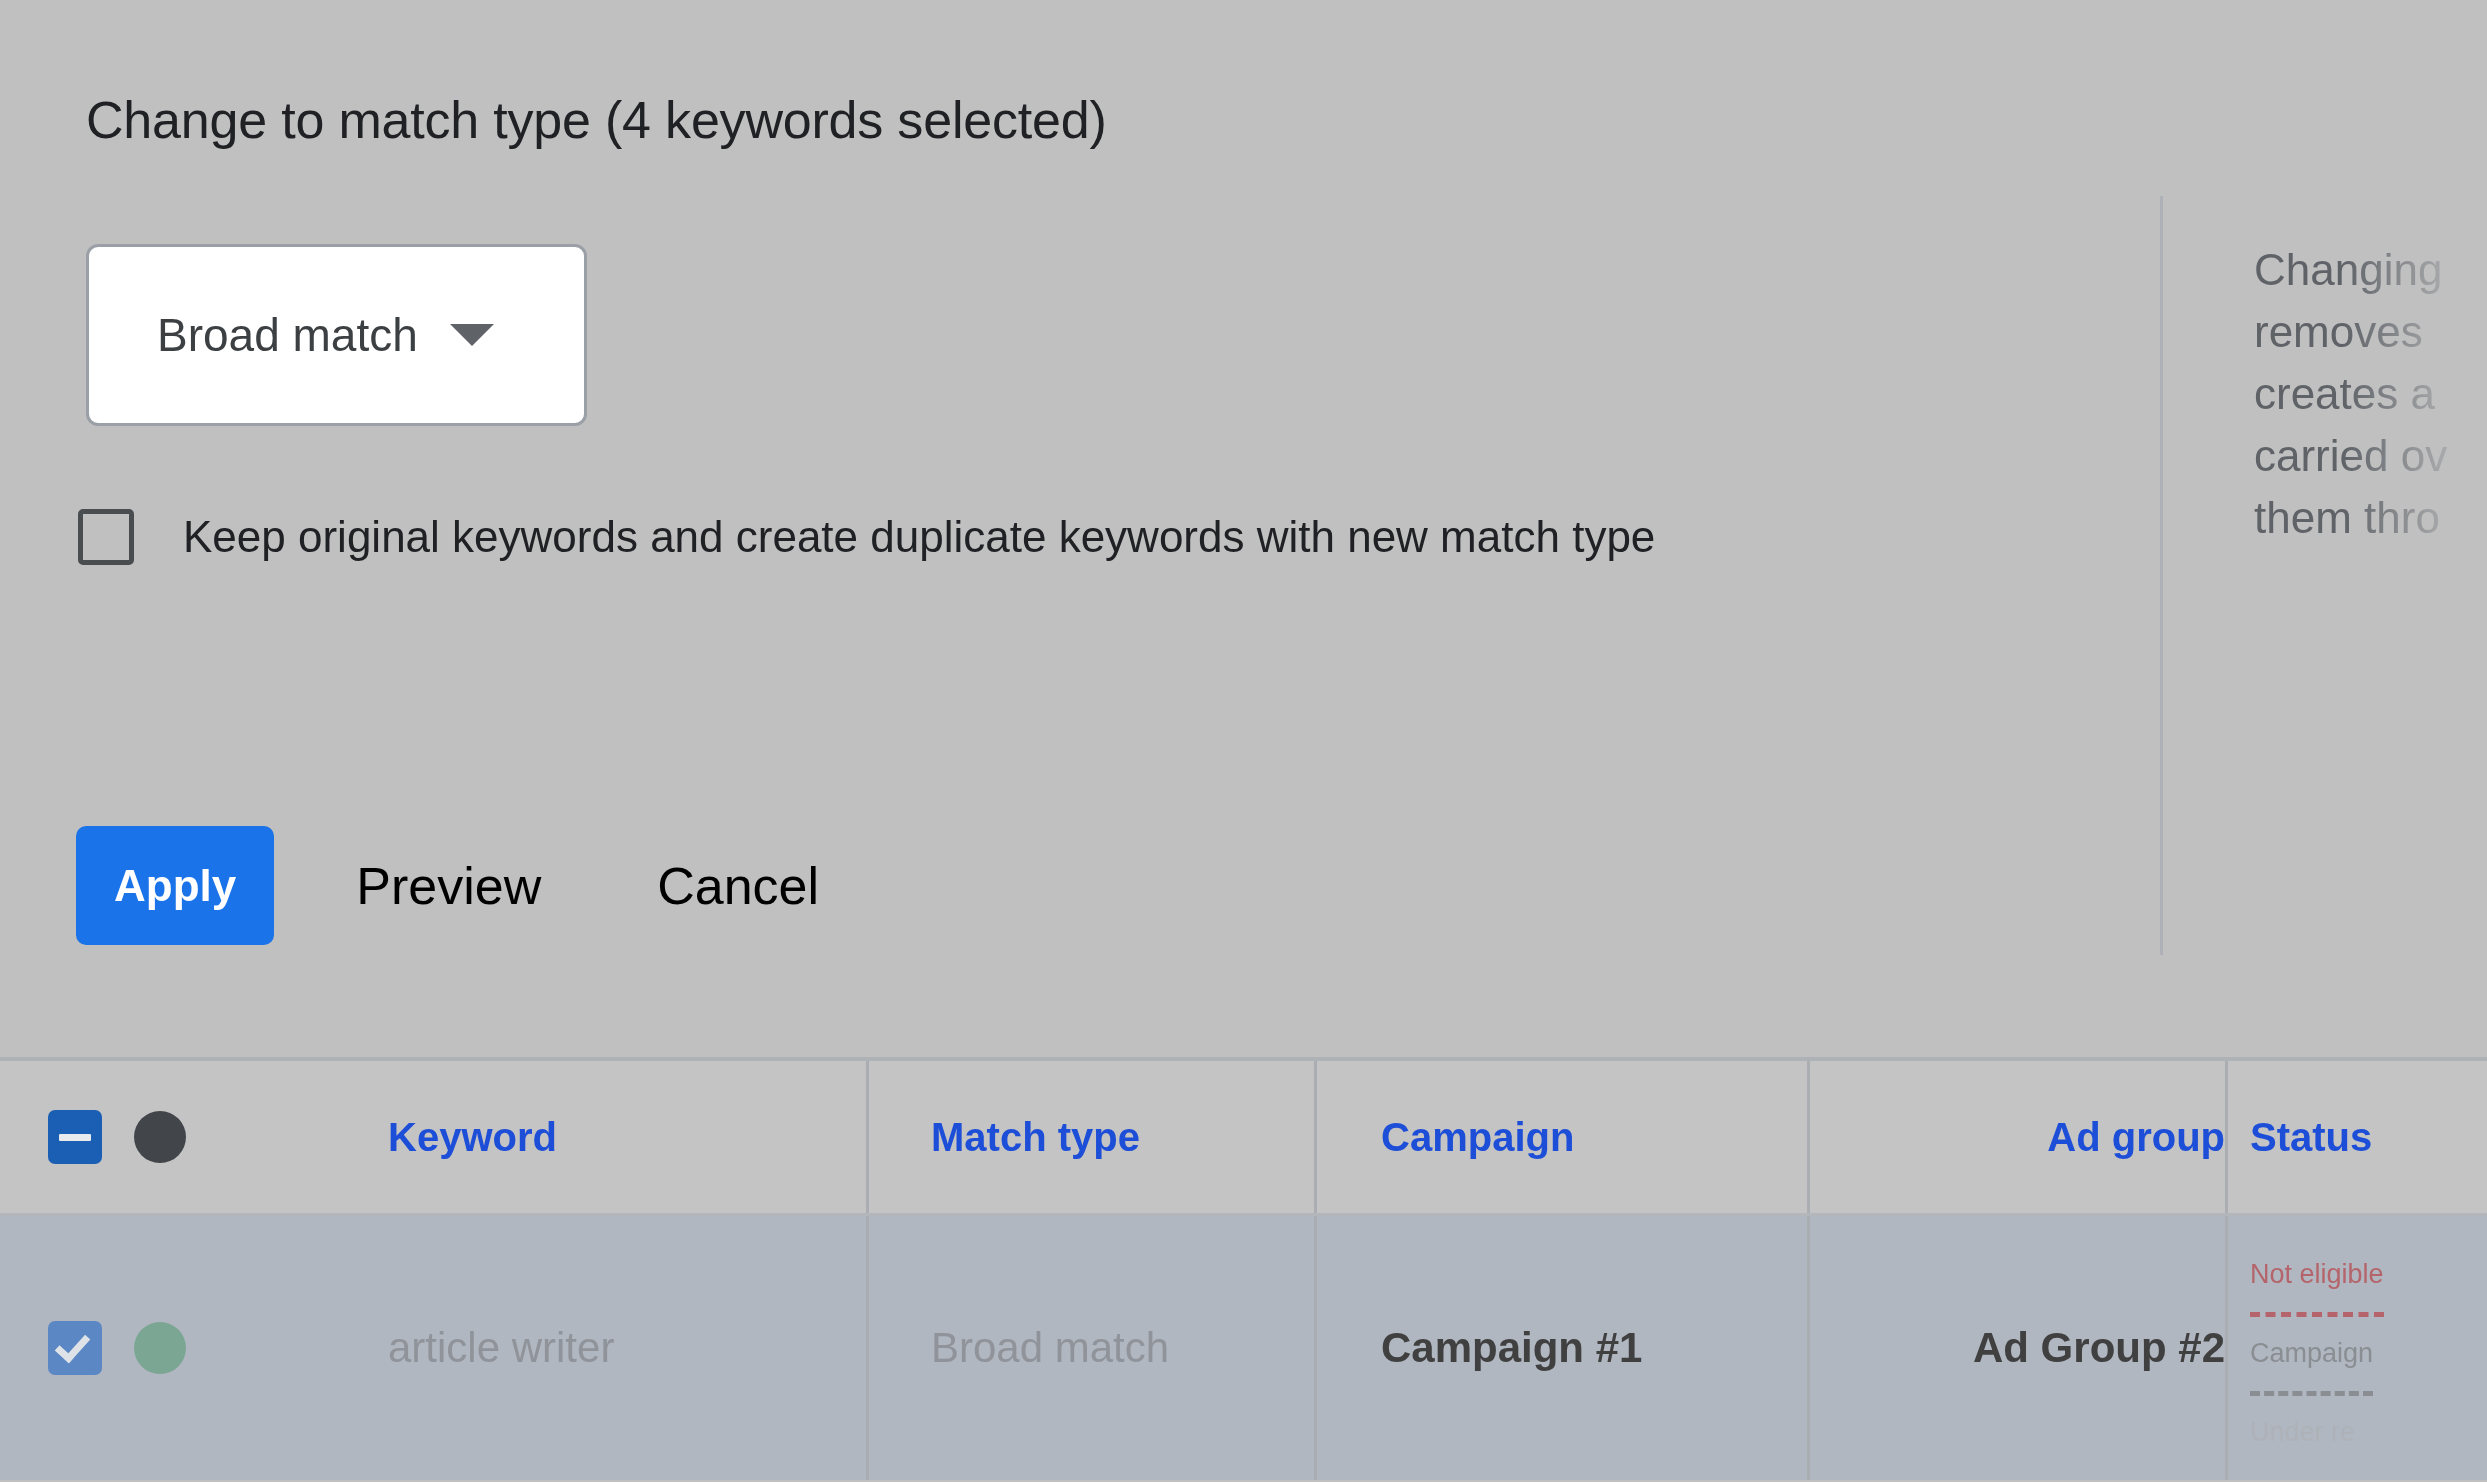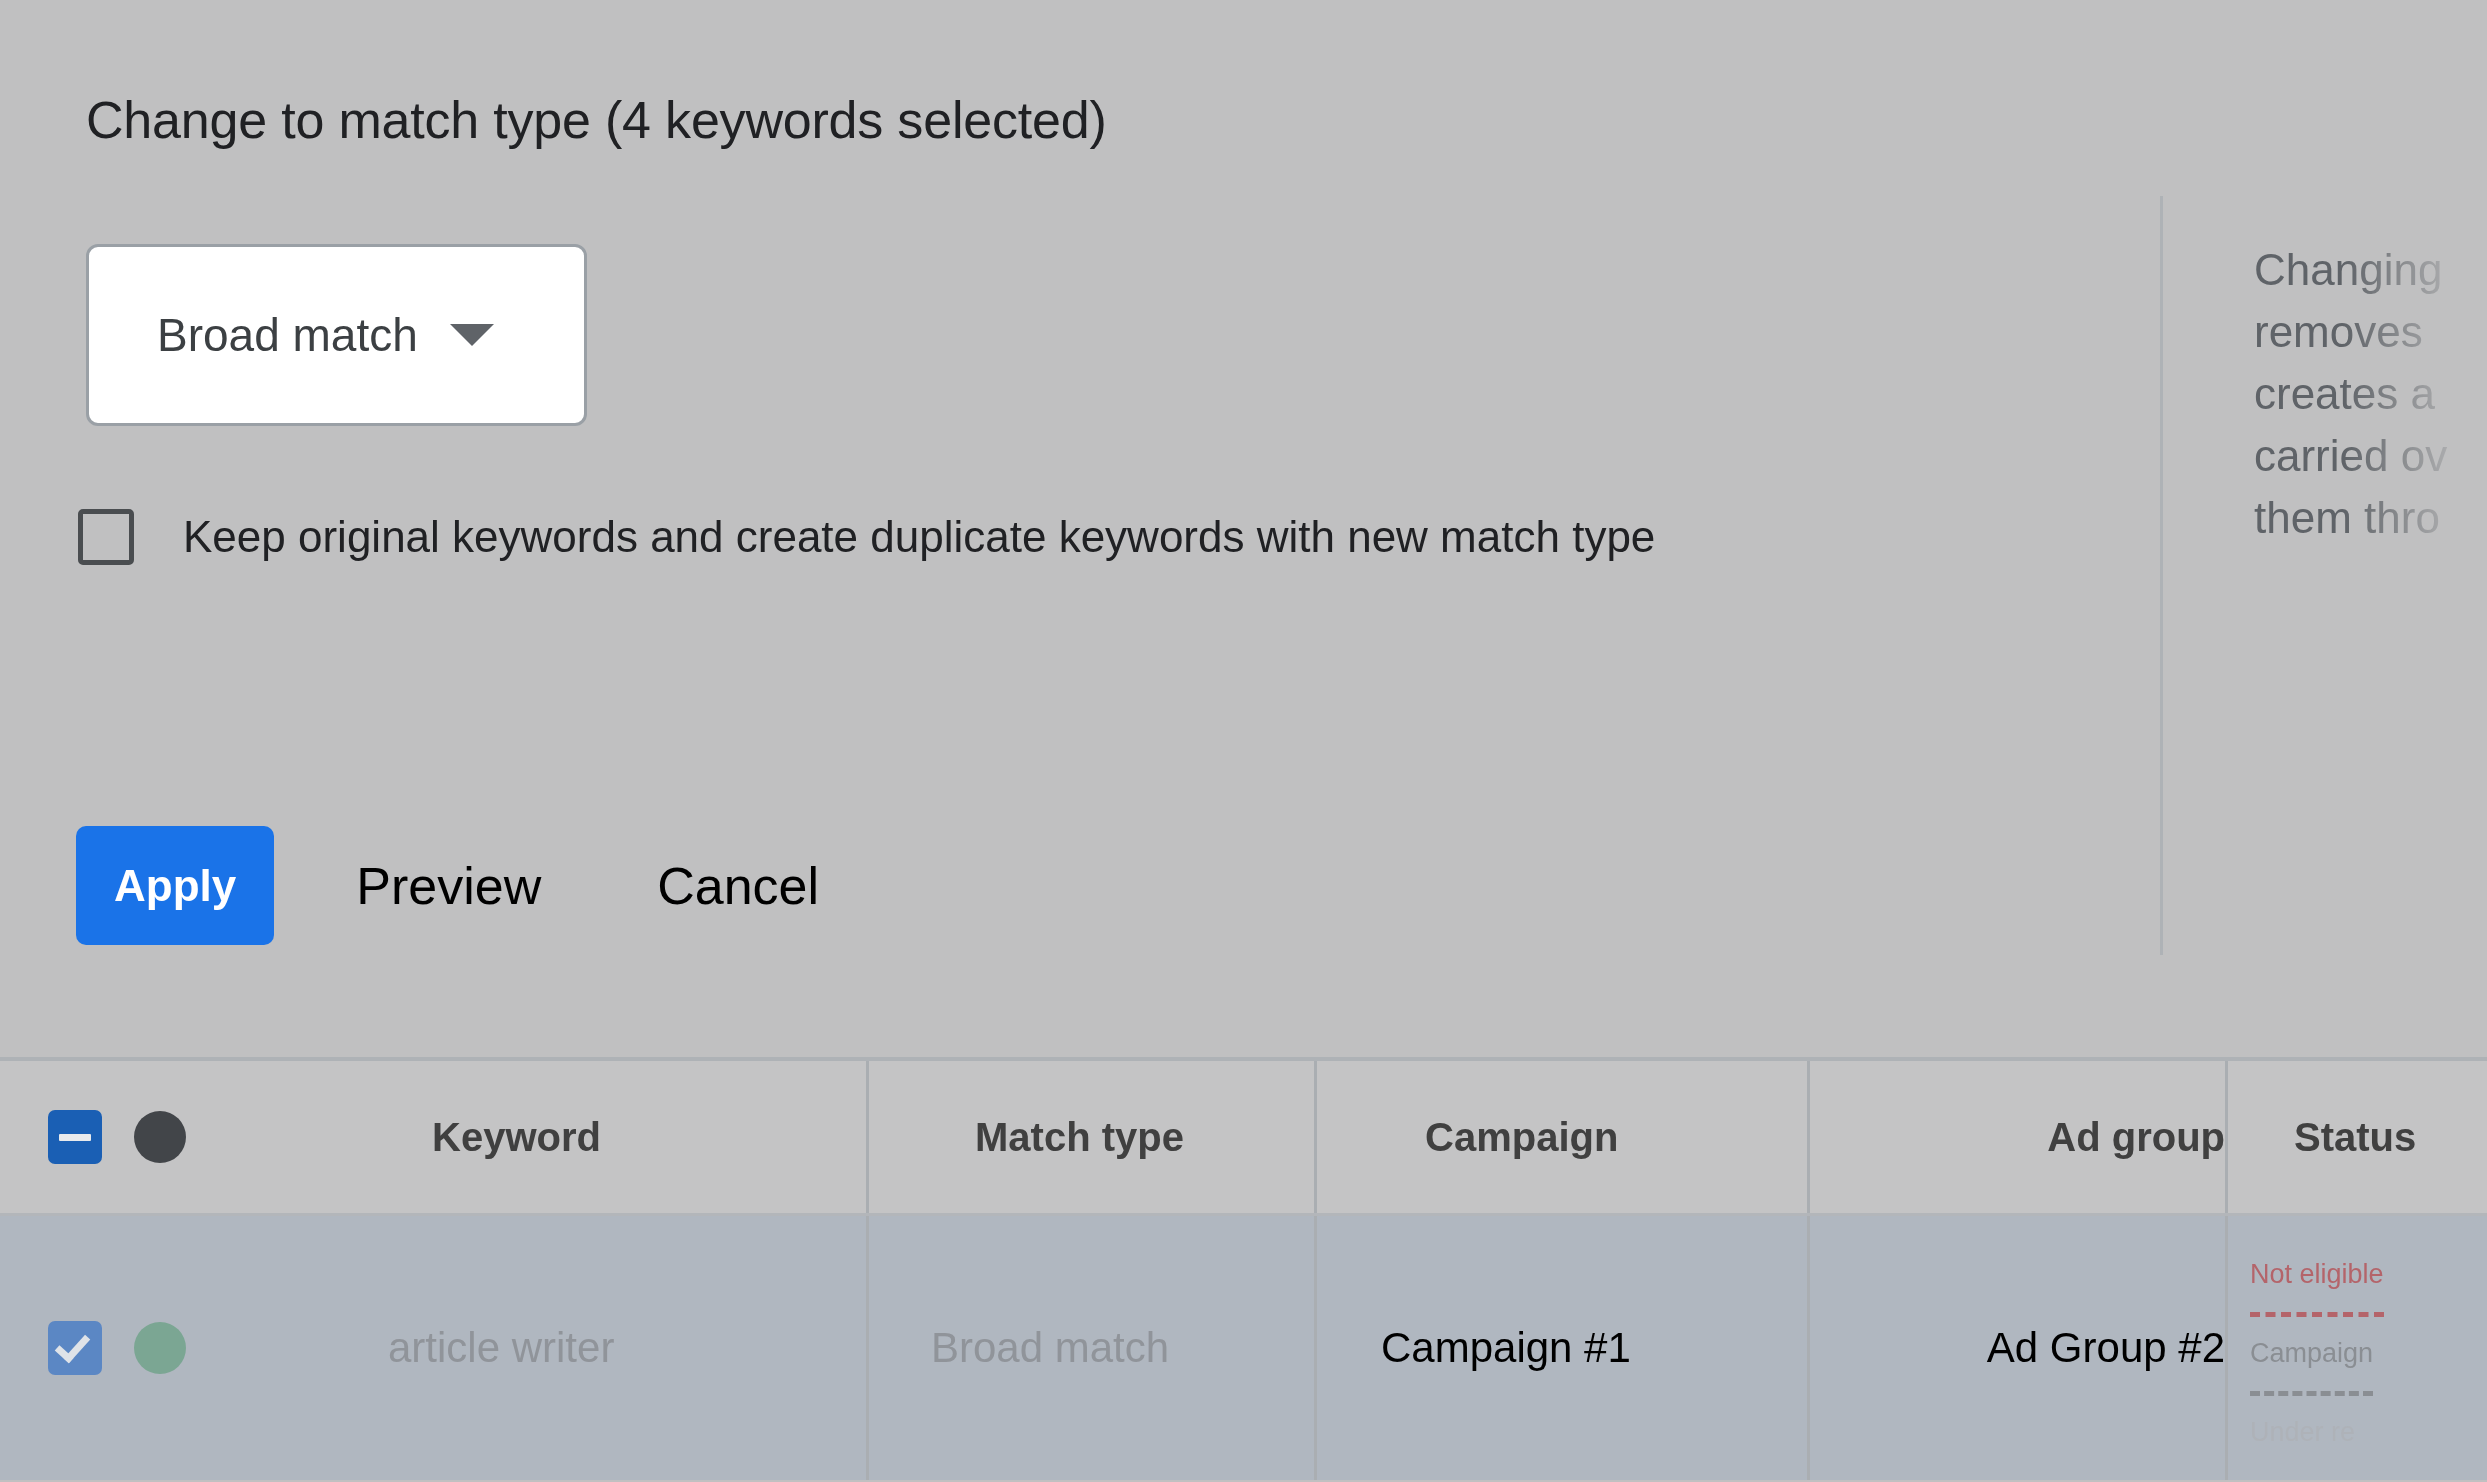--- a/index.html
+++ b/index.html
@@ -187,23 +187,22 @@
   .col-select { width: 231px; flex: 0 0 231px; padding-left: 48px; }
   .col-keyword { width: 635px; flex: 0 0 635px; padding-left: 157px; }
   .col-match { width: 448px; flex: 0 0 448px; padding-left: 62px; }
   .col-campaign { width: 493px; flex: 0 0 493px; padding-left: 64px; }
   .col-adgroup { width: 418px; flex: 0 0 418px; padding-left: 64px; justify-content: flex-end; }
   .col-status { width: 264px; flex: 0 0 264px; padding-left: 22px; }
 
   .header-text {
     font-size: 40px;
     font-weight: bold;
-    color: #404040;
-    white-space: nowrap;
-    margin-left: 44px;
+    color: #1d4ed8;
+    white-space: nowrap;
   }
 
   
   .select-group { display: flex; align-items: center; }
   #header-checkbox {
     width: 54px;
     height: 54px;
     background: #1a5fb4;
     border-radius: 7px;
     position: relative;
@@ -259,23 +258,24 @@
     flex: 0 0 auto;
   }
 
   .cell-text {
     font-size: 42px;
     color: #90949a;
     white-space: nowrap;
   }
   .cell-link {
     font-size: 42px;
-    color: #000000;
-    white-space: nowrap;
-    cursor: pointer;
+    color: #404040;
+    white-space: nowrap;
+    cursor: pointer;
+    font-weight: bold;
   }
 
   
   #status-stack {
     display: flex;
     flex-direction: column;
     justify-content: center;
     height: 100%;
     padding-top: 16px;
     -webkit-mask-image: linear-gradient(to right, #000 0px, #000 149px, rgba(0,0,0,0.3) 229px, rgba(0,0,0,0) 269px);

